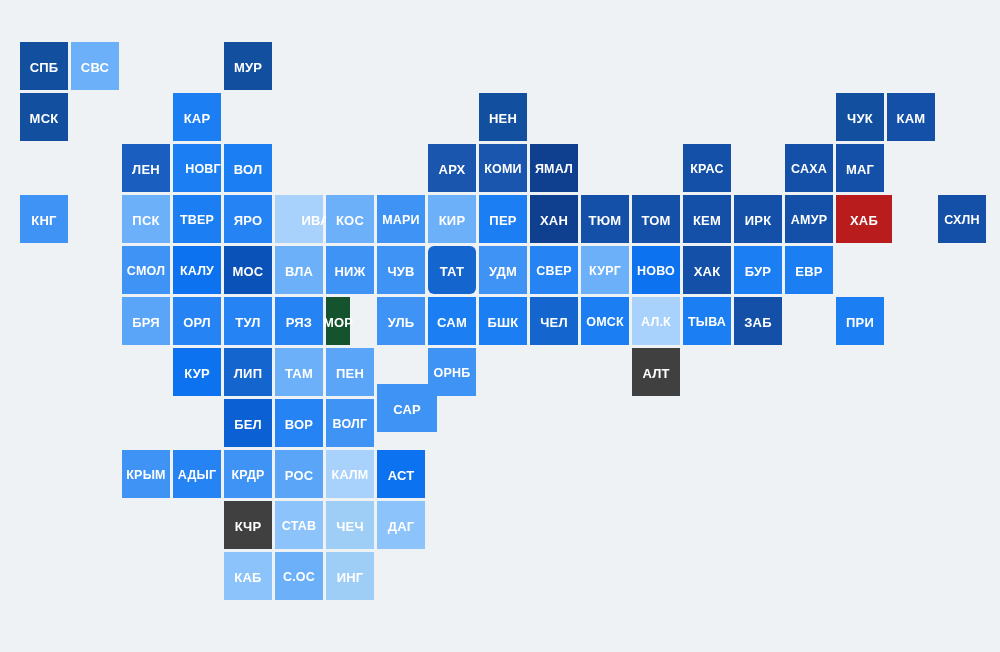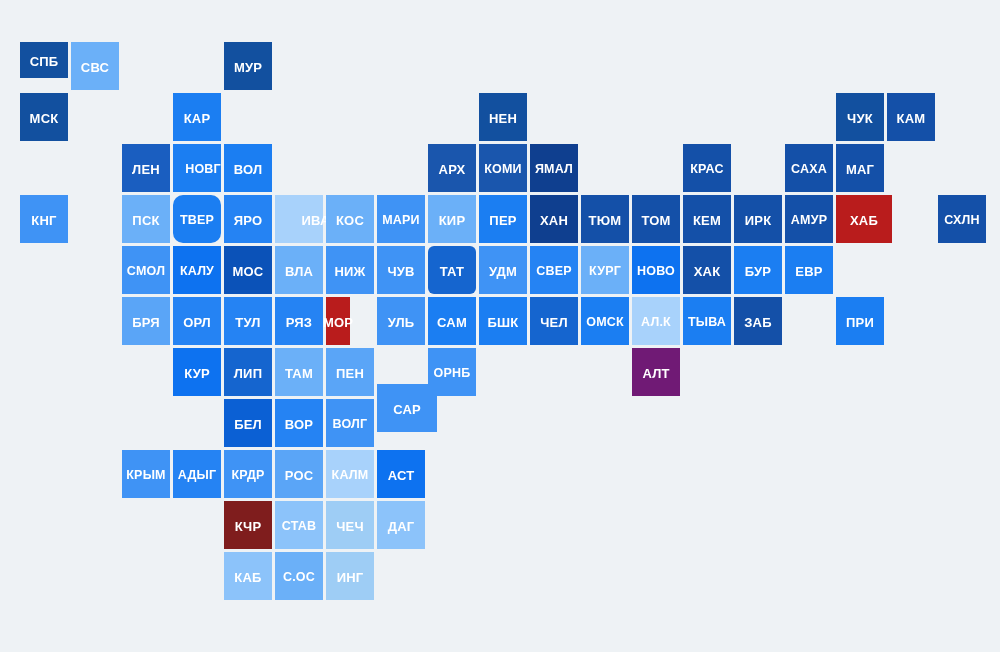--- a/index.html
+++ b/index.html
@@ -40,21 +40,21 @@
     pointer-events: none;
     display: block;
     transform: translateY(0.5px);
   }
   .tile.sz4 { font-size: 12.5px; }
 </style>
 </head>
 <body style="background: rgb(238, 242, 245);">
 
 <div id="tilemap">
-    <div class="tile" style="left: 20px; top: 42px; width: 48px; height: 36px; background: rgb(18, 80, 159);">
+    <div class="tile" style="left: 20px; top: 42px; width: 48px; height: 48px; background: rgb(18, 80, 159);">
       <span class="lbl">СПБ</span>
     </div>
     <div class="tile" style="left: 71px; top: 42px; width: 48px; height: 48px; background: rgb(107, 176, 248);">
       <span class="lbl">СВС</span>
     </div>
     <div class="tile" style="left: 224px; top: 42px; width: 48px; height: 48px; background: rgb(18, 80, 159);">
       <span class="lbl">МУР</span>
     </div>
     <div class="tile" style="left: 20px; top: 93px; width: 48px; height: 48px; background: rgb(18, 80, 159);">
       <span class="lbl">МСК</span>
@@ -97,21 +97,21 @@
     </div>
     <div class="tile" style="left: 836px; top: 144px; width: 48px; height: 48px; background: rgb(20, 80, 168);">
       <span class="lbl">МАГ</span>
     </div>
     <div class="tile" style="left: 20px; top: 195px; width: 48px; height: 48px; background: rgb(63, 147, 245);">
       <span class="lbl">КНГ</span>
     </div>
     <div class="tile" style="left: 122px; top: 195px; width: 48px; height: 48px; background: rgb(107, 176, 248);">
       <span class="lbl">ПСК</span>
     </div>
-    <div class="tile sz4" style="left: 173px; top: 195px; width: 48px; height: 48px; background: rgb(27, 126, 242); border-radius: 10px;">
+    <div class="tile sz4" style="left: 173px; top: 195px; width: 48px; height: 48px; background: rgb(27, 126, 242);">
       <span class="lbl">ТВЕР</span>
     </div>
     <div class="tile" style="left: 224px; top: 195px; width: 48px; height: 48px; background: rgb(37, 131, 243);">
       <span class="lbl">ЯРО</span>
     </div>
     <div class="tile" style="left: 275px; top: 195px; width: 48px; height: 48px; background: rgb(168, 210, 251); padding-left: 33px;">
       <span class="lbl">ИВА</span>
     </div>
     <div class="tile" style="left: 326px; top: 195px; width: 48px; height: 48px; background: rgb(107, 176, 248);">
       <span class="lbl">КОС</span>
@@ -196,21 +196,21 @@
     </div>
     <div class="tile" style="left: 173px; top: 297px; width: 48px; height: 48px; background: rgb(37, 131, 243);">
       <span class="lbl">ОРЛ</span>
     </div>
     <div class="tile" style="left: 224px; top: 297px; width: 48px; height: 48px; background: rgb(37, 131, 243);">
       <span class="lbl">ТУЛ</span>
     </div>
     <div class="tile" style="left: 275px; top: 297px; width: 48px; height: 48px; background: rgb(37, 131, 243);">
       <span class="lbl">РЯЗ</span>
     </div>
-    <div class="tile" style="left: 326px; top: 297px; width: 24px; height: 48px; background: #b91c1c;">
+    <div class="tile" style="left: 326px; top: 297px; width: 24px; height: 48px; background: #14532d;">
       <span class="lbl">МОР</span>
     </div>
     <div class="tile" style="left: 377px; top: 297px; width: 48px; height: 48px; background: rgb(63, 147, 245);">
       <span class="lbl">УЛЬ</span>
     </div>
     <div class="tile" style="left: 428px; top: 297px; width: 48px; height: 48px; background: rgb(27, 126, 242);">
       <span class="lbl">САМ</span>
     </div>
     <div class="tile" style="left: 479px; top: 297px; width: 48px; height: 48px; background: rgb(27, 126, 242);">
       <span class="lbl">БШК</span>
@@ -244,21 +244,21 @@
     </div>
     <div class="tile" style="left: 326px; top: 348px; width: 48px; height: 48px; background: rgb(90, 165, 247);">
       <span class="lbl">ПЕН</span>
     </div>
     <div class="tile" style="left: 377px; top: 348px; width: 60px; height: 48px; background: rgb(63, 147, 245); margin-top: 36px;">
       <span class="lbl">САР</span>
     </div>
     <div class="tile sz4" style="left: 428px; top: 348px; width: 48px; height: 48px; background: rgb(63, 147, 245);">
       <span class="lbl">ОРНБ</span>
     </div>
-    <div class="tile" style="left: 632px; top: 348px; width: 48px; height: 48px; background: #701a75;">
+    <div class="tile" style="left: 632px; top: 348px; width: 48px; height: 48px; background: #404040;">
       <span class="lbl">АЛТ</span>
     </div>
     <div class="tile" style="left: 224px; top: 399px; width: 48px; height: 48px; background: rgb(11, 96, 212);">
       <span class="lbl">БЕЛ</span>
     </div>
     <div class="tile" style="left: 275px; top: 399px; width: 48px; height: 48px; background: rgb(37, 131, 243);">
       <span class="lbl">ВОР</span>
     </div>
     <div class="tile sz4" style="left: 326px; top: 399px; width: 48px; height: 48px; background: rgb(63, 147, 245);">
       <span class="lbl">ВОЛГ</span>
@@ -274,21 +274,21 @@
     </div>
     <div class="tile" style="left: 275px; top: 450px; width: 48px; height: 48px; background: rgb(90, 165, 247);">
       <span class="lbl">РОС</span>
     </div>
     <div class="tile sz4" style="left: 326px; top: 450px; width: 48px; height: 48px; background: rgb(168, 210, 251);">
       <span class="lbl">КАЛМ</span>
     </div>
     <div class="tile" style="left: 377px; top: 450px; width: 48px; height: 48px; background: rgb(13, 114, 240);">
       <span class="lbl">АСТ</span>
     </div>
-    <div class="tile" style="left: 224px; top: 501px; width: 48px; height: 48px; background: #7f1d1d;">
+    <div class="tile" style="left: 224px; top: 501px; width: 48px; height: 48px; background: #404040;">
       <span class="lbl">КЧР</span>
     </div>
     <div class="tile sz4" style="left: 275px; top: 501px; width: 48px; height: 48px; background: rgb(140, 195, 250);">
       <span class="lbl">СТАВ</span>
     </div>
     <div class="tile" style="left: 326px; top: 501px; width: 48px; height: 48px; background: rgb(158, 205, 245);">
       <span class="lbl">ЧЕЧ</span>
     </div>
     <div class="tile" style="left: 377px; top: 501px; width: 48px; height: 48px; background: rgb(140, 195, 250);">
       <span class="lbl">ДАГ</span>

